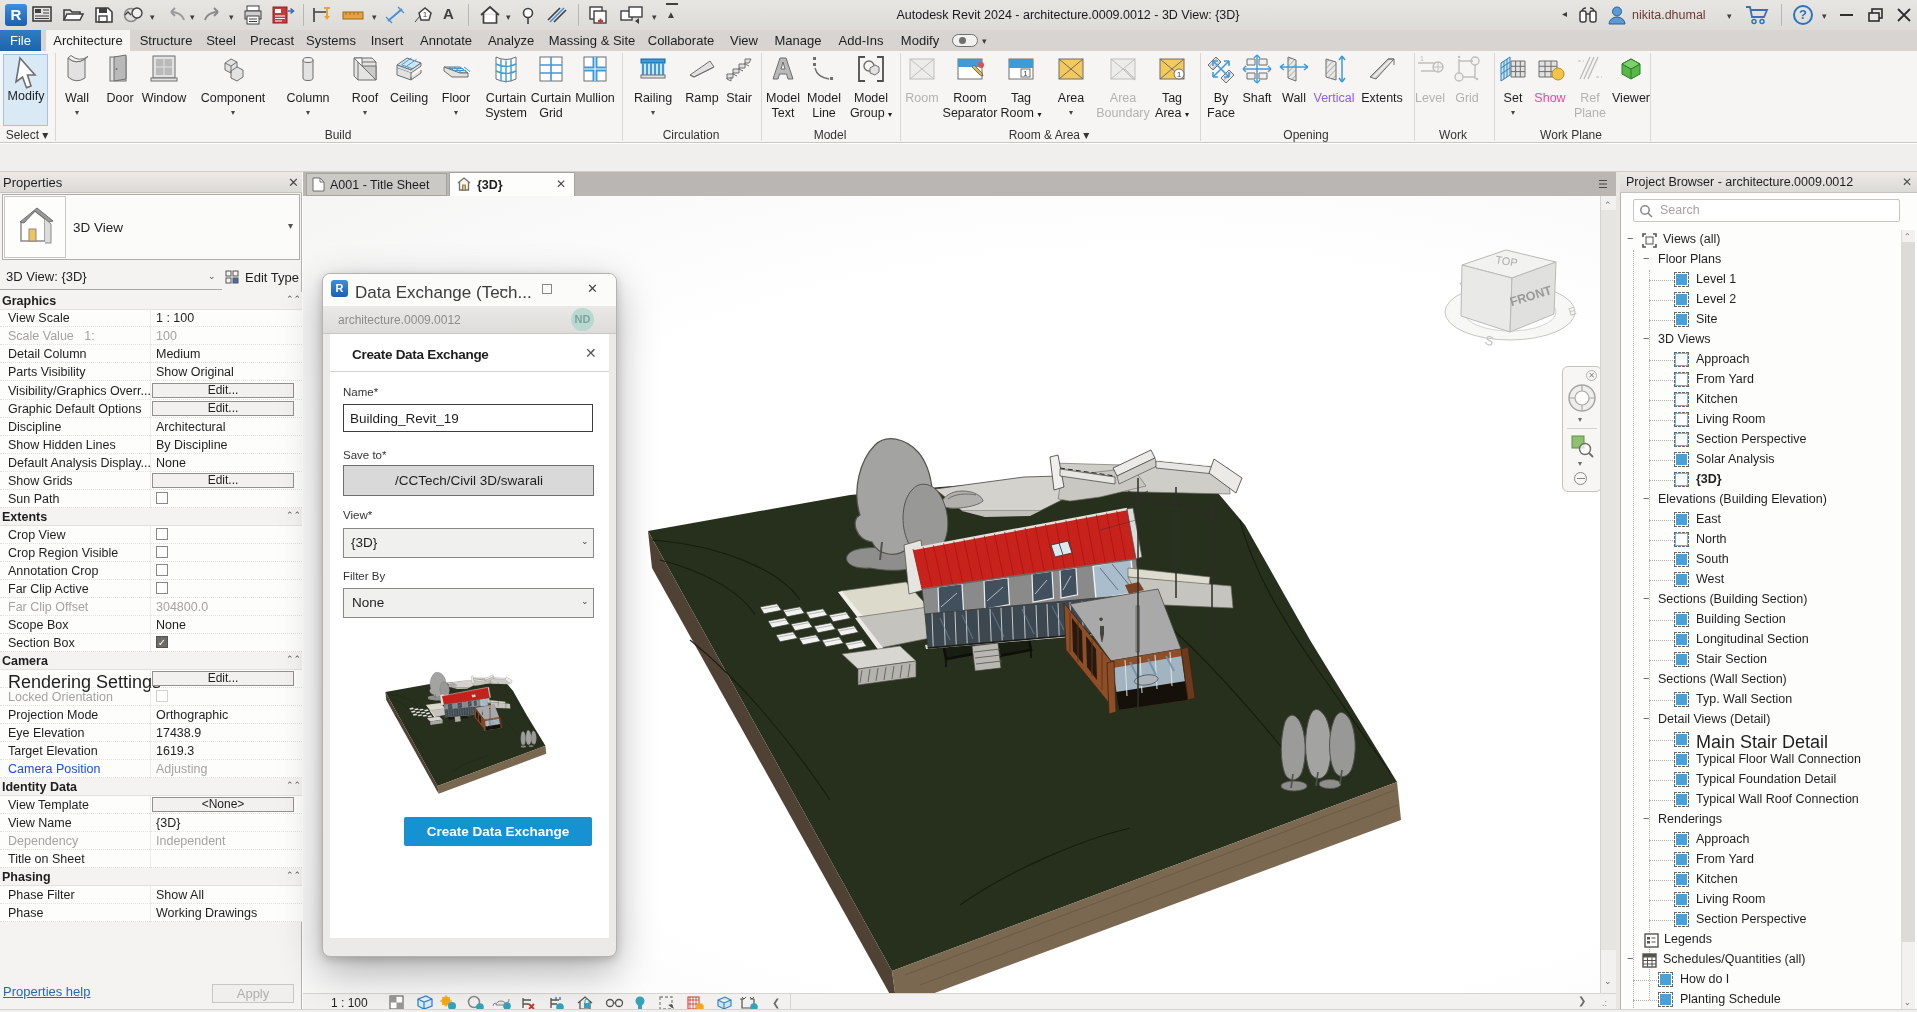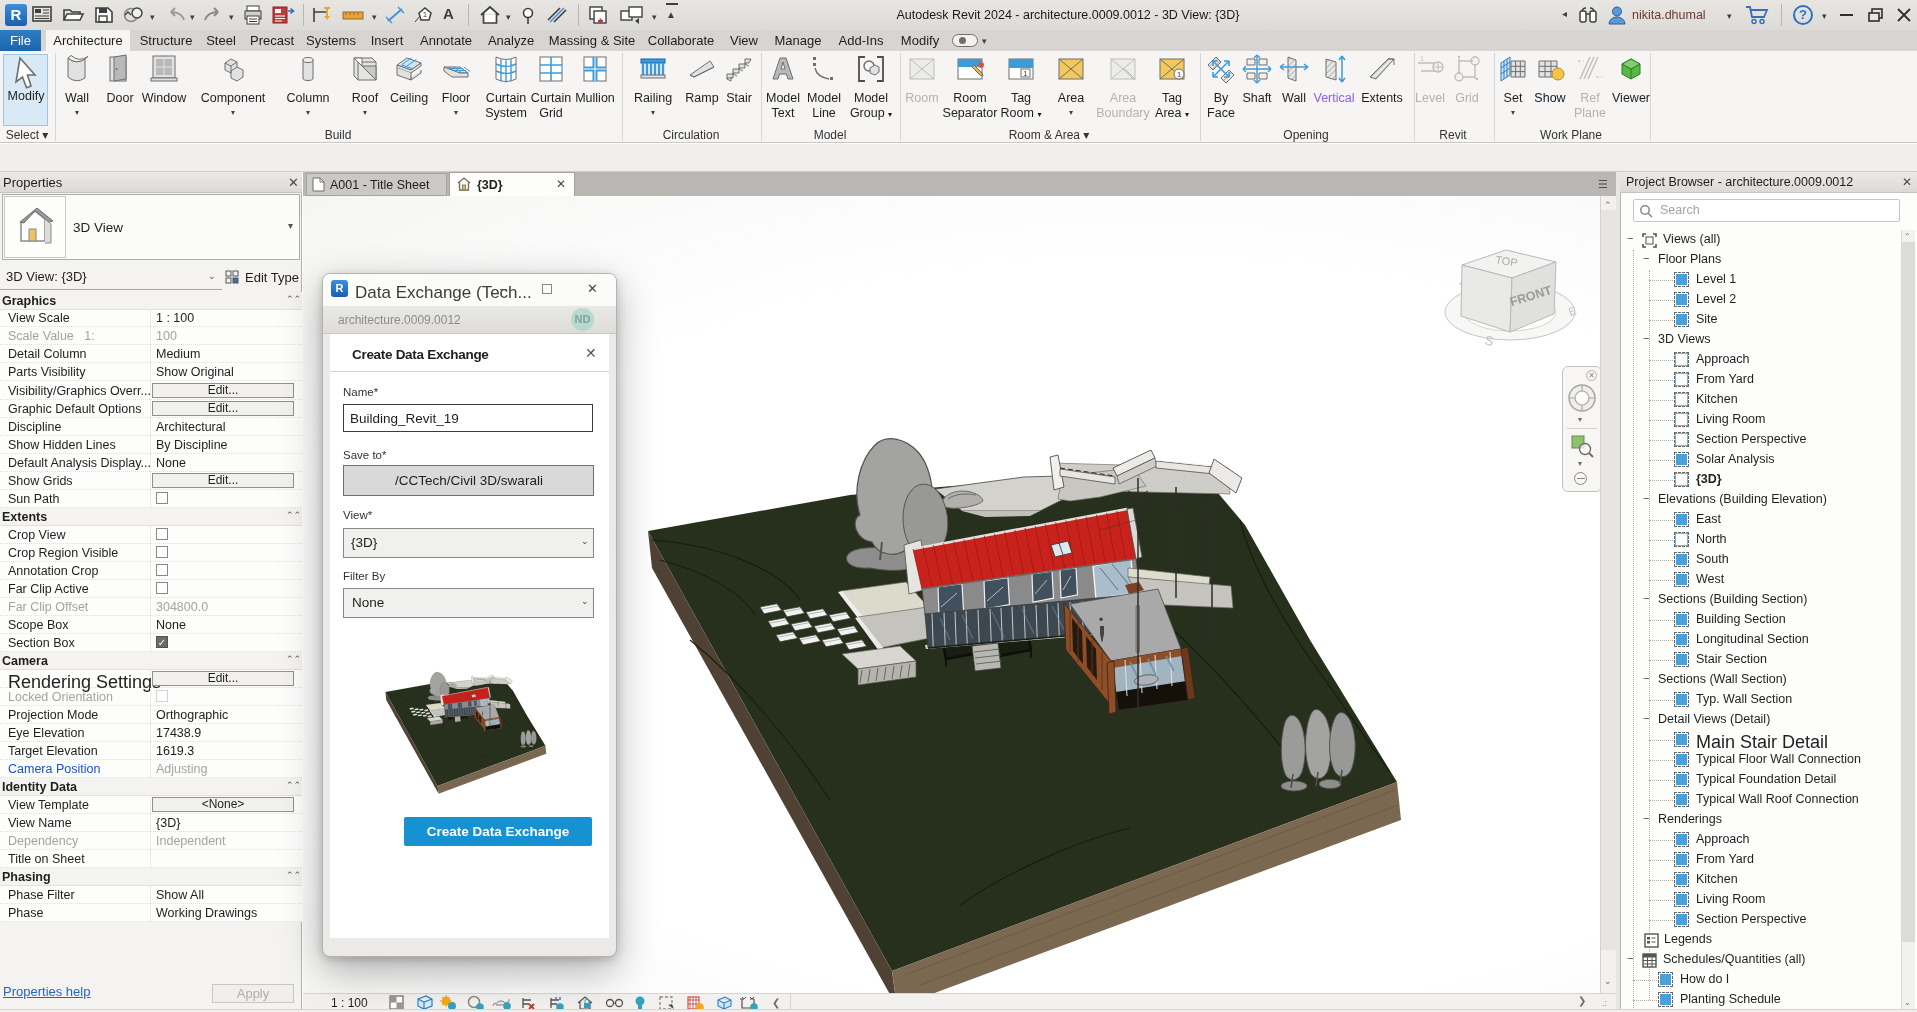--- a/index.html
+++ b/index.html
@@ -153,21 +153,21 @@
 <div class="a" style="left:1200px;top:53px;width:1px;height:88px;background:#d9d7d4"></div>
 <div class="a" style="left:1414px;top:53px;width:1px;height:88px;background:#d9d7d4"></div>
 <div class="a" style="left:1494px;top:53px;width:1px;height:88px;background:#d9d7d4"></div>
 <div class="a" style="left:1650px;top:53px;width:1px;height:88px;background:#d9d7d4"></div>
 <div class="a ct" style="left:27px;top:128px;font-size:12px;color:#333">Select ▾</div>
 <div class="a ct" style="left:338px;top:128px;font-size:12px;color:#333">Build</div>
 <div class="a ct" style="left:691px;top:128px;font-size:12px;color:#333">Circulation</div>
 <div class="a ct" style="left:830px;top:128px;font-size:12px;color:#333">Model</div>
 <div class="a ct" style="left:1049px;top:128px;font-size:12px;color:#333">Room &amp; Area ▾</div>
 <div class="a ct" style="left:1306px;top:128px;font-size:12px;color:#333">Opening</div>
-<div class="a ct" style="left:1453px;top:128px;font-size:12px;color:#333">Revit</div>
+<div class="a ct" style="left:1453px;top:128px;font-size:12px;color:#333">Work</div>
 <div class="a ct" style="left:1571px;top:128px;font-size:12px;color:#333">Work Plane</div>
 <div class="a" style="left:3px;top:54px;width:45px;height:72px;background:#d9eaf6;border:1px solid #9ec6e3"></div>
 <svg class="a" style="left:11px;top:56px" width="30" height="36" viewBox="0 0 30 36">
     <path d="M9 2 L24 19 L16.5 19 L20 30 L15.5 31.8 L11.5 21 L5 26 Z" fill="#fdfdfd" stroke="#6e6e6e" stroke-width="1.6"></path>
   </svg>
 <div class="a ct" style="left:26px;top:89px;font-size:12.5px">Modify</div>
 <svg class="a" style="left:61px;top:53px" width="32" height="32" viewBox="0 0 32 32">
     <path d="M7 5 q8 7 17 1 l0 19 q-9 6 -17 -1 z" fill="#e2e2e2" stroke="#6e6e6e"></path>
     <path d="M7 5 q8 7 17 1 l3 -2.5 q-9 6 -17 -1 z" fill="#f2f2f0" stroke="#6e6e6e"></path>
   </svg>
@@ -394,21 +394,21 @@
     <path d="M14 8 h14 v16 h-14 z" fill="#e2e2e2" stroke="#6e6e6e"></path>
     <path d="M14 13.3 h14 M14 18.6 h14 M18.6 8 v16 M23.3 8 v16" stroke="#6e6e6e" fill="none"></path>
   </svg>
 <div class="a ct" style="left:1513px;top:91px;font-size:12.5px;color:#1e1e1e">Set</div>
 <div class="a ct" style="left:1513px;top:108px;font-size:8px;color:#444">▾</div>
 <svg class="a" style="left:1534px;top:53px" width="32" height="32" viewBox="0 0 32 32">
     <path d="M5 8 h18 v16 h-18 z" fill="#e2e2e2" stroke="#6e6e6e"></path>
     <path d="M5 13.3 h18 M5 18.6 h18 M11 8 v16 M17 8 v16" stroke="#6e6e6e" fill="none"></path>
     <circle cx="24" cy="21" r="6" fill="#f5c34a" stroke="#b98c1e"></circle>
   </svg>
-<div class="a ct" style="left:1550px;top:91px;font-size:12.5px;color:#0f172a">Show</div>
+<div class="a ct" style="left:1550px;top:91px;font-size:12.5px;color:#ec4899">Show</div>
 <svg class="a" style="left:1574px;top:53px" width="32" height="32" viewBox="0 0 32 32">
     <path d="M6 26 L16 4 M10 26 L20 4 M14 26 L24 4" stroke="#c0beba" stroke-width="1.4"></path>
     <path d="M4 8 h6 M22 24 h6" stroke="#c0beba" stroke-dasharray="3 2"></path>
   </svg>
 <div class="a ct" style="left:1590px;top:91px;font-size:12.5px;color:#b4b2ae">Ref</div>
 <div class="a ct" style="left:1590px;top:106px;font-size:12.5px;color:#b4b2ae">Plane</div>
 <svg class="a" style="left:1615px;top:53px" width="32" height="32" viewBox="0 0 32 32">
     <path d="M7 11 l9-5 9 5 v10 l-9 5 -9-5 z" fill="#57b847" stroke="#2f7a24"></path>
     <path d="M7 11 l9 5 9-5 M16 16 v10" fill="none" stroke="#2f7a24"></path>
     <path d="M7 11 l9-5 9 5 -9 5 z" fill="#7ed06f" stroke="#2f7a24"></path>

